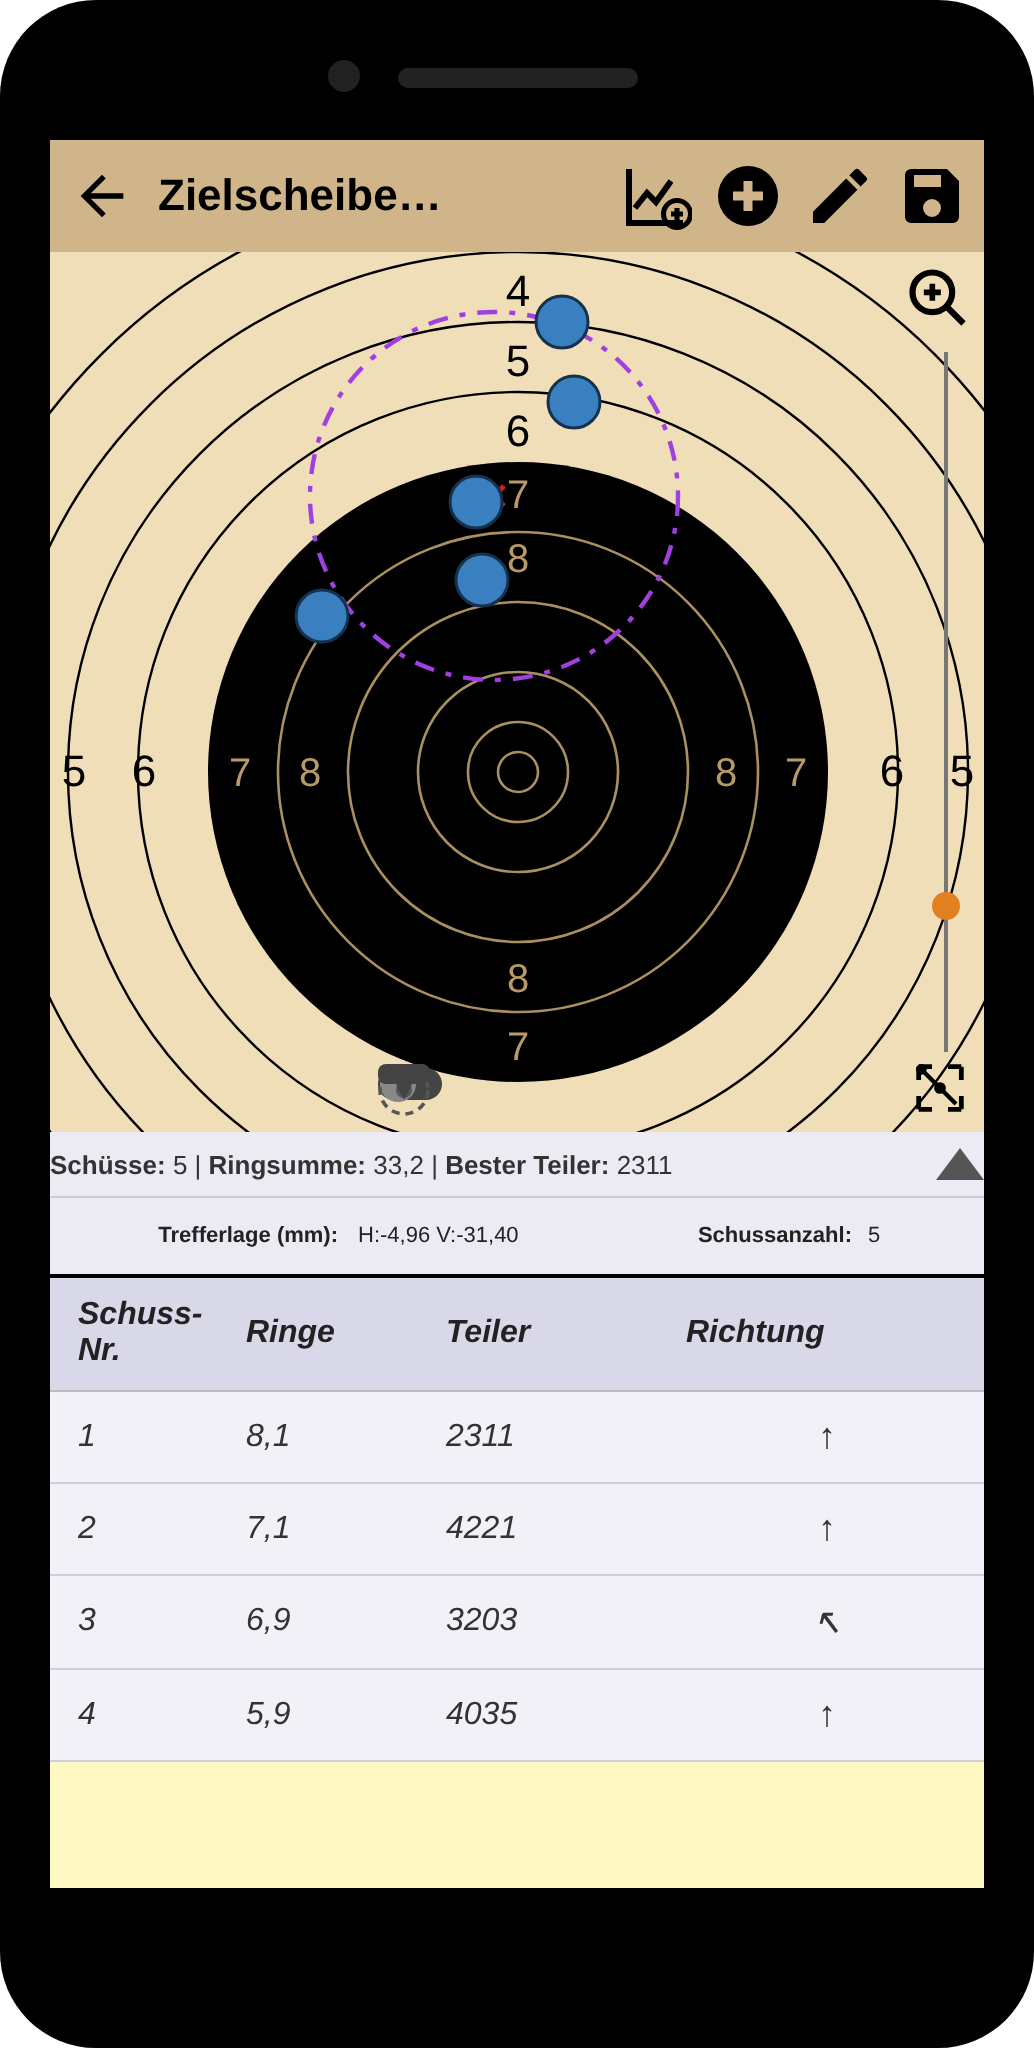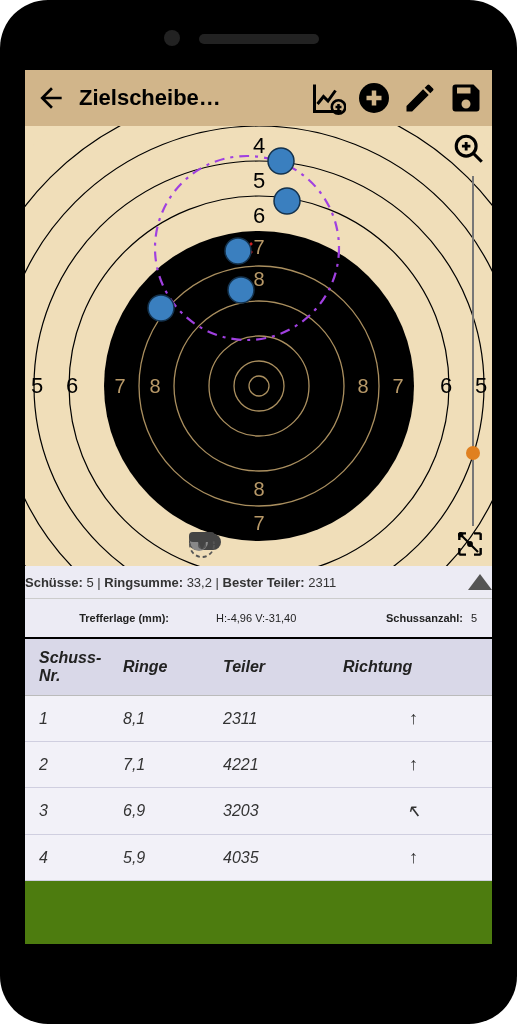--- a/index.html
+++ b/index.html
@@ -10,21 +10,21 @@
   }
   .speaker {
     position: absolute; top: 34px; left: 50%; transform: translateX(-50%);
     width: 120px; height: 10px; background: #222; border-radius: 6px;
   }
   .cam {
     position: absolute; top: 30px; left: calc(50% - 95px);
     width: 16px; height: 16px; background: #222; border-radius: 50%;
   }
   .screen {
-    width: 100%; height: 100%; background: #4d7c0f; overflow: hidden; position: relative;
+    width: 100%; height: 100%; background: #fef9c3; overflow: hidden; position: relative;
   }
   
   .toolbar {
     height: 56px; background: #d1b58a; display: flex; align-items: center;
     gap: 10px; padding: 0 8px;
   }
   .tb-btn {
     width: 36px; height: 36px; display: flex; align-items: center; justify-content: center;
     cursor: pointer;
   }
@@ -67,21 +67,21 @@
     border-right: 12px solid transparent; border-bottom: 16px solid #555;
     cursor: pointer;
   }
   
   .details {
     background: #ecebf4; padding: 8px 14px; font-size: 11px;
     border-bottom: 2px solid #000000;
   }
   .drow { display: flex; margin: 5px 0; align-items: baseline; }
   .dlabel { font-weight: bold; color: #222; width: 140px; text-align: right; padding-right: 10px; }
-  .dval { color: #222; width: 140px; margin-left: 37px; }
+  .dval { color: #222; width: 140px; }
   .dlabel2 { font-weight: bold; color: #222; width: 115px; text-align: right; padding-right: 8px; }
   .dval2 { color: #222; }
   
   .data-table { width: 100%; border-collapse: collapse; font-size: 16px; font-style: italic; }
   .data-table th {
     background: #d9d8e8; text-align: left; padding: 10px 8px; font-weight: bold;
     color: #222; border-bottom: 1px solid #bbb;
   }
   .data-table td {
     padding: 12px 8px; border-bottom: 1px solid #d0cfe0; color: #333;

